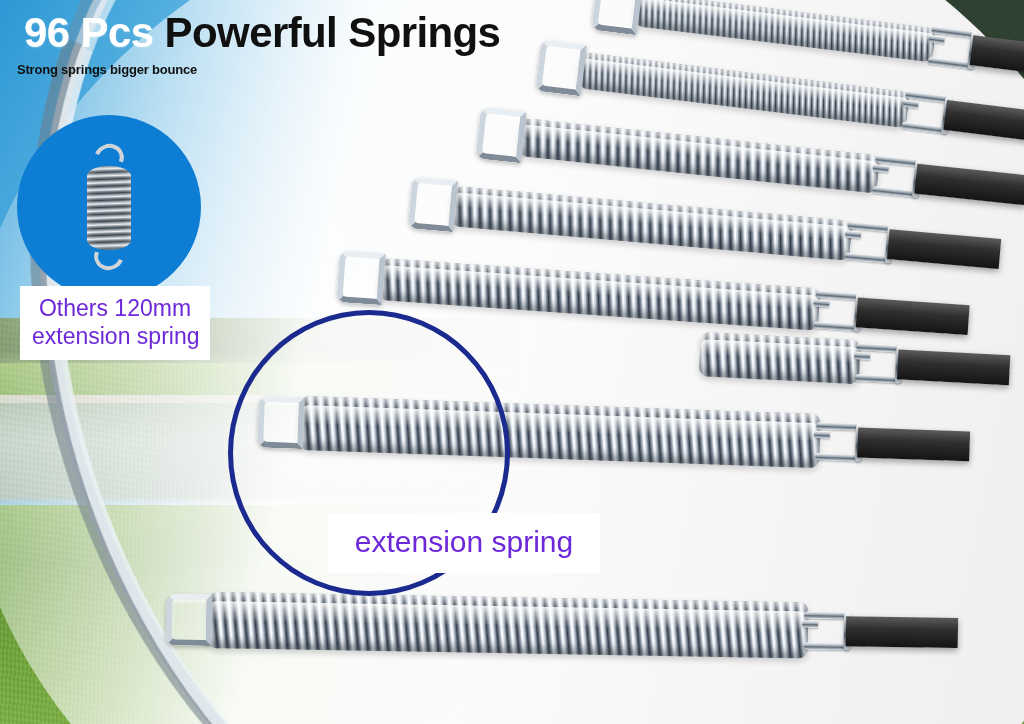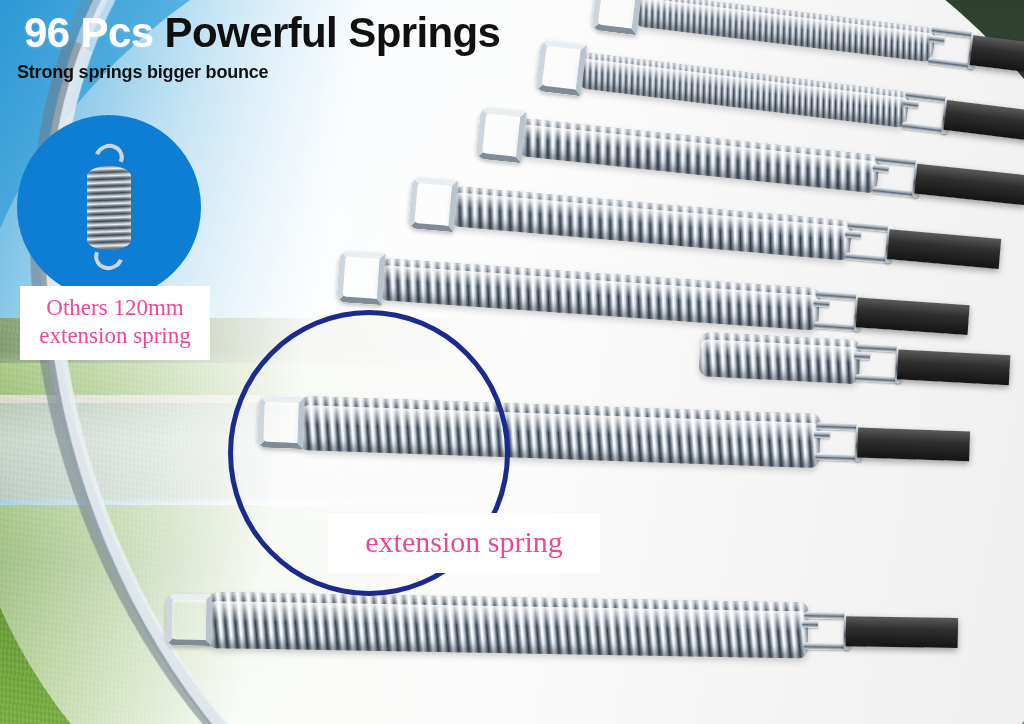--- a/index.html
+++ b/index.html
@@ -155,21 +155,21 @@
   
   .headline{
     position:absolute; left:24px; top:12px;
     font-size:42px; font-weight:bold; letter-spacing:-.6px; line-height:1;
     white-space:nowrap; text-shadow:0 1px 2px rgba(255,255,255,.25);
   }
   .headline .hl-count{ color:#ffffff; }
   .headline .hl-rest{ color:#101010; }
   .subhead{
     position:absolute; left:17px; top:62px;
-    font-size:18px; font-weight:bold; color:#101010; letter-spacing:-.2px;
+    font-size:13px; font-weight:bold; color:#101010; letter-spacing:-.2px;
     white-space:nowrap;
   }
 
   
   .badge{
     position:absolute; left:17px; top:115px; width:184px; height:184px;
     border-radius:50%; background:#0d7ed4;
   }
   .badge-spring{
     position:absolute; left:50%; top:50%; transform:translate(-50%,-50%);
@@ -189,24 +189,23 @@
   .badge-spring .s-top, .badge-spring .s-bot{
     position:absolute; left:11px; width:30px; height:28px;
     border:4px solid #cfd4d8; border-radius:50%;
     border-left-color:transparent; border-bottom-color:transparent;
   }
   .badge-spring .s-top{ top:0; transform:rotate(-24deg); }
   .badge-spring .s-bot{ bottom:0; transform:rotate(156deg); }
 
   
   .label-box{
-    position:absolute; background:#fff; color:#ec4899;
+    position:absolute; background:#fff; color:#6d28d9;
     font-size:23px; line-height:1.22; text-align:center;
     padding:8px 12px 10px;
-    font-family:Liberation Serif, serif;
   }
   #label-others{ left:20px; top:286px; width:190px; }
   #label-ours{
     left:328px; top:513px; width:272px;
     font-size:30px; line-height:1.25; padding:10px 10px 12px;
   }
   .label-box .ln{ display:block; white-space:nowrap; }
 
   
   .highlight-ring{

